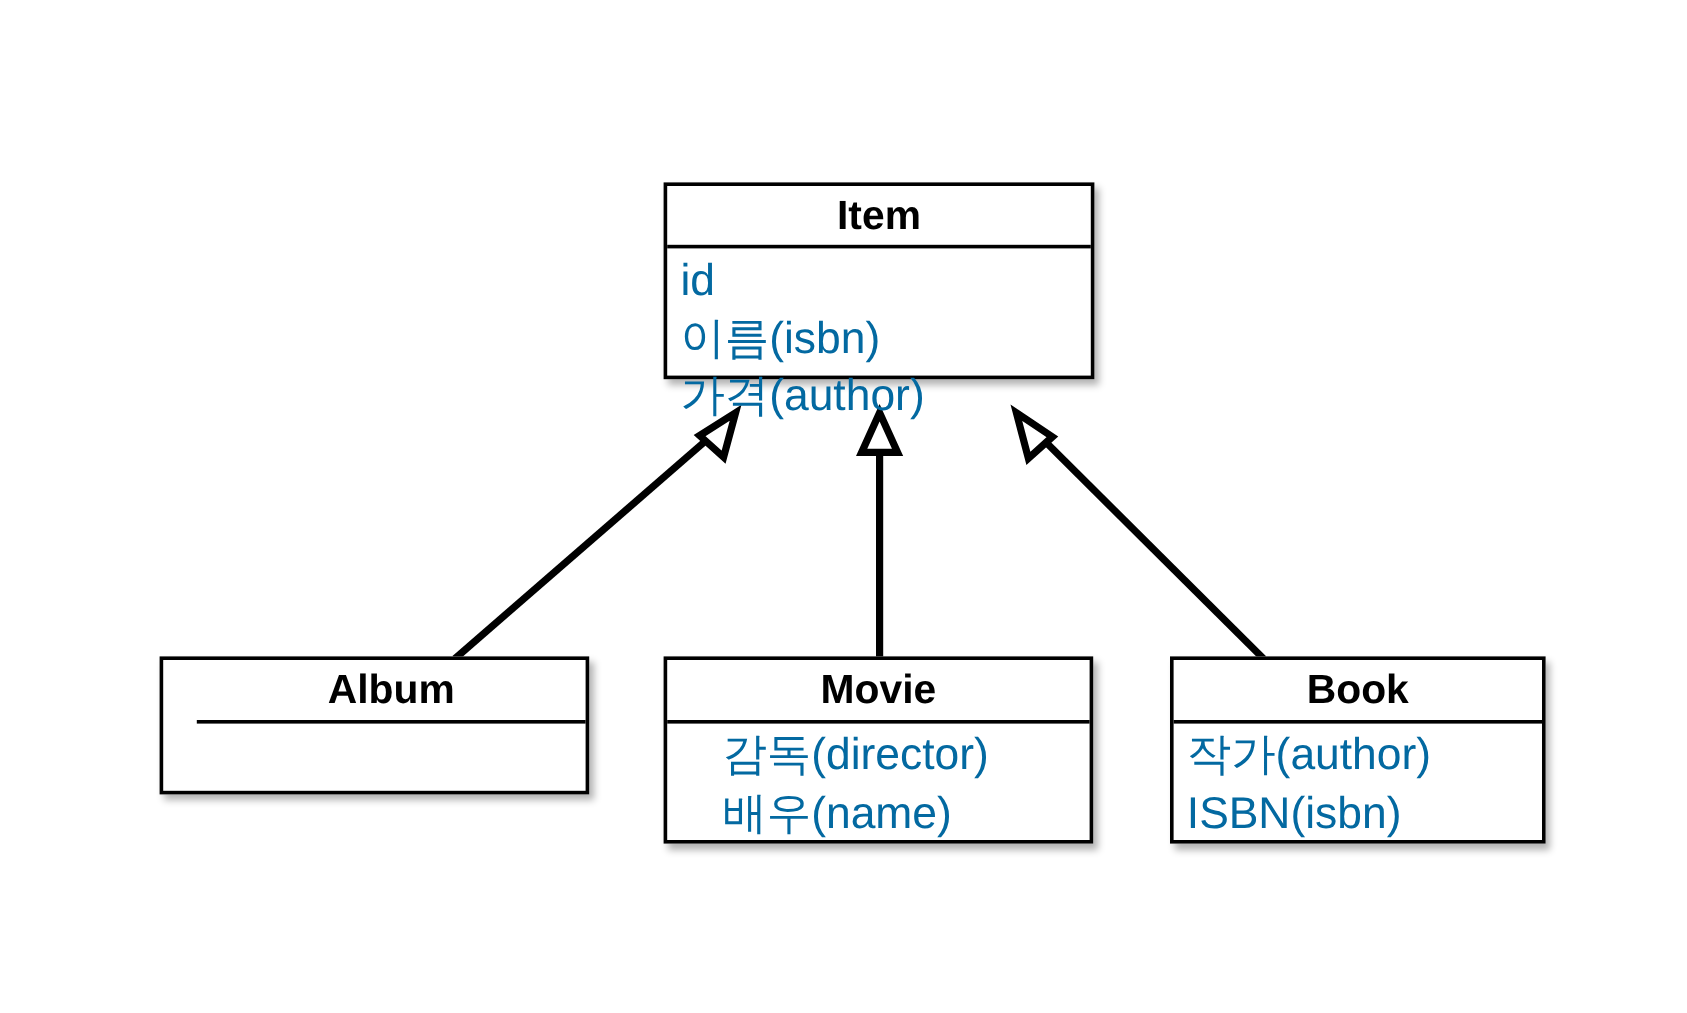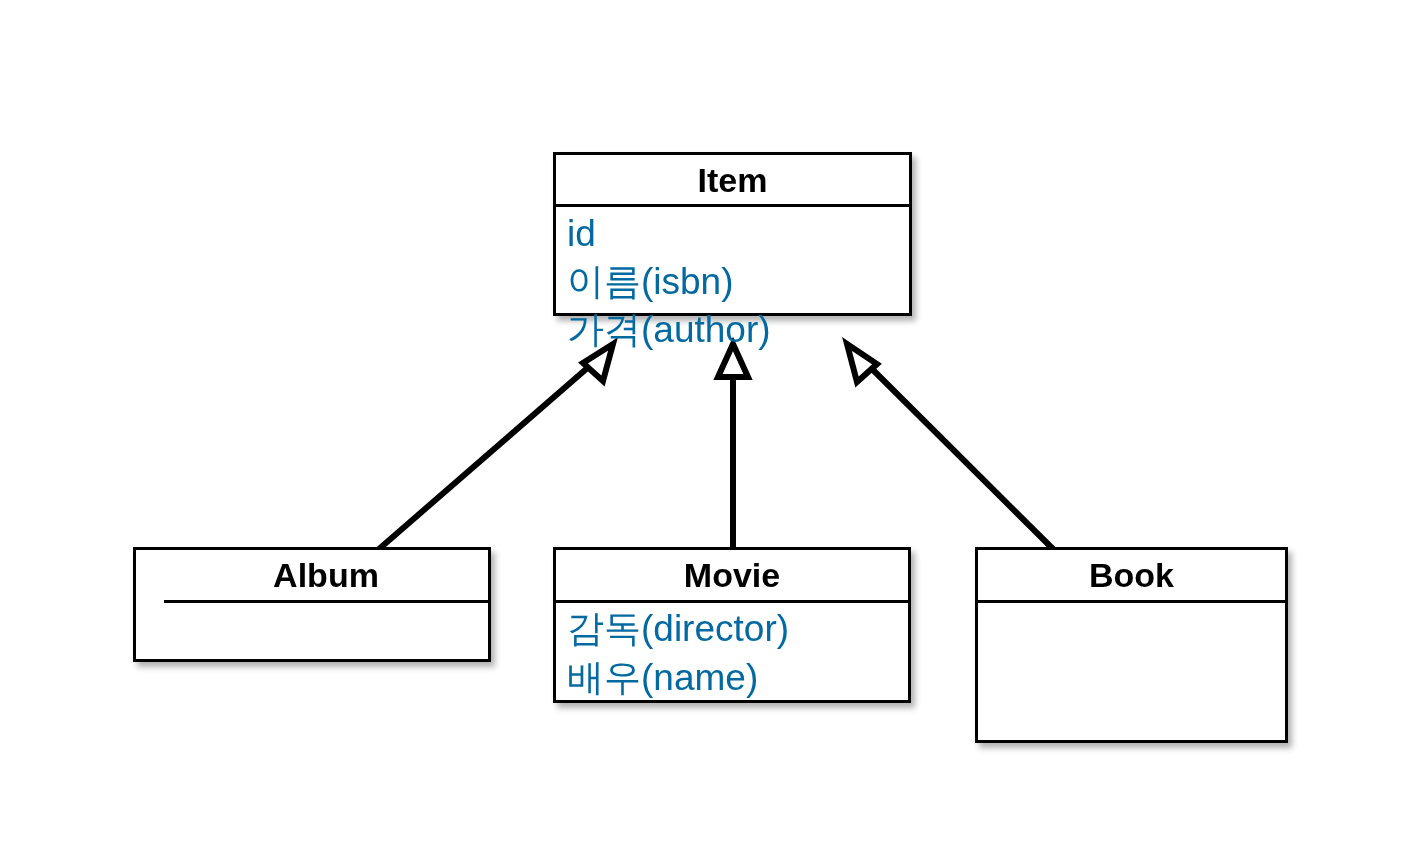--- a/index.html
+++ b/index.html
@@ -106,28 +106,29 @@
     height: 53px;
     line-height: 51px;
     font-size: 34px;
   }
   #class-movie .class-attrs {
     padding-top: 1px;
   }
   #class-movie .attr-row {
     font-size: 37px;
     line-height: 49px;
+    margin-left: 35px;
   }
 
   
   #class-book {
     left: 975px;
     top: 547px;
     width: 313px;
-    height: 196px;
+    height: 156px;
   }
   #class-book .class-title {
     height: 53px;
     line-height: 51px;
     font-size: 34px;
   }
   #class-book .class-attrs {
     padding-top: 1px;
   }
   #class-book .attr-row {
@@ -174,15 +175,19 @@
   <div class="uml-class" id="class-movie">
     <div class="class-title">Movie</div>
     <div class="class-attrs">
       <div class="attr-row">감독(director)</div>
       <div class="attr-row">배우(name)</div>
     </div>
   </div>
 
   <div class="uml-class" id="class-book">
     <div class="class-title">Book</div>
+    <div class="class-attrs">
+      <div class="attr-row">작가(author)</div>
+      <div class="attr-row">ISBN(isbn)</div>
+    </div>
   </div>
 
 </div>
 
 </body></html>

